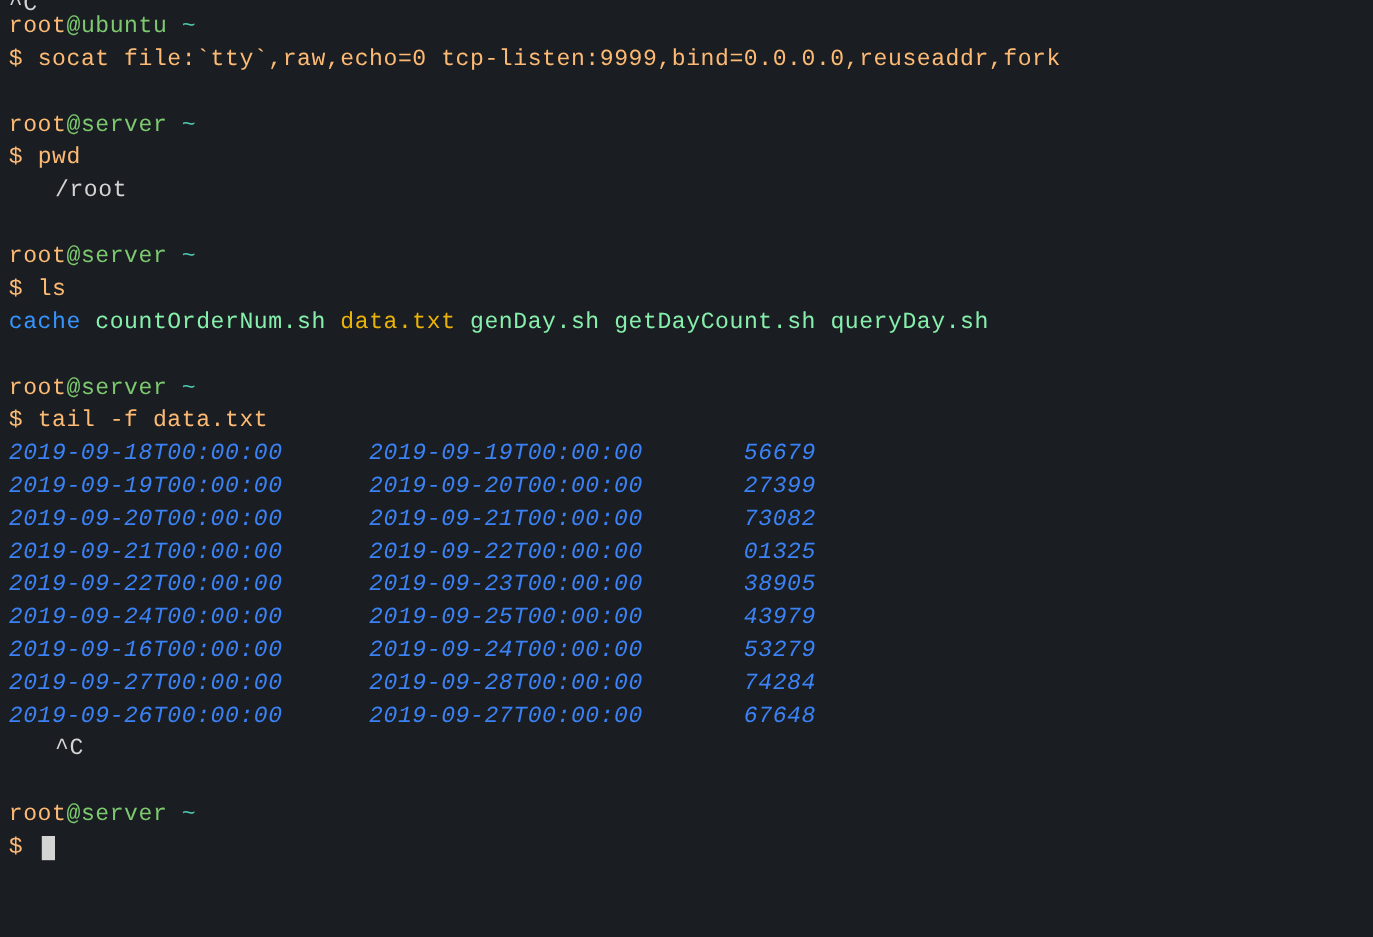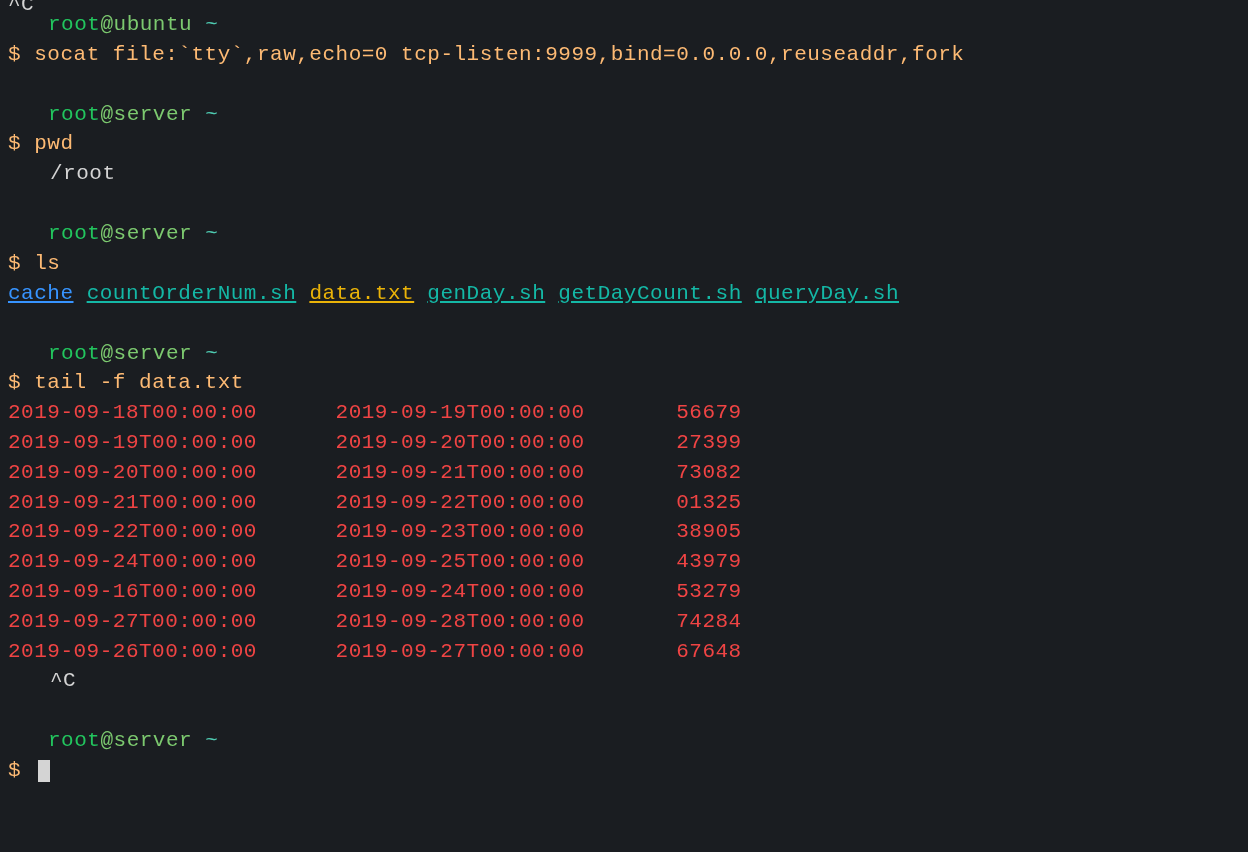--- a/index.html
+++ b/index.html
@@ -15,37 +15,38 @@
       line-height: 1.42;
       padding: 0 8px;
       width: 1248px;
       height: 852px;
       overflow: hidden;
       letter-spacing: 0.5px;
     }
     .prompt {
       white-space: nowrap;
     }
-    .user { color: #22c55e; margin-left: 40px; }
+    .user { color: #fdba74; }
     .at { color: #7cc96f; }
     .host { color: #7cc96f; }
     .tilde { color: #4ec9b0; }
     .cmd { color: #fdba74; }
     .output { color: #d4d4d4; margin-left: 42px; }
     .dir-cache { color: #3794ff; }
-    .exec { color: #14b8a6; text-align: right; }
+    .exec { color: #86efac; text-align: right; }
     .plain { color: #eab308; }
     .data-row {
       white-space: pre;
-      color: #ef4444;
+      color: #3b82f6;
+      font-style: italic;
     }
     .ls-row {
       white-space: nowrap;
     }
-    .ls-row span { margin-right: 0; text-decoration: underline; }
+    .ls-row span { margin-right: 0; }
     .cursor {
       display: inline-block;
       width: 12px;
       height: 22px;
       background: #d4d4d4;
       vertical-align: text-bottom;
       margin-left: 4px;
     }
     .spacer { height: 30px; }
     .topcut { 

